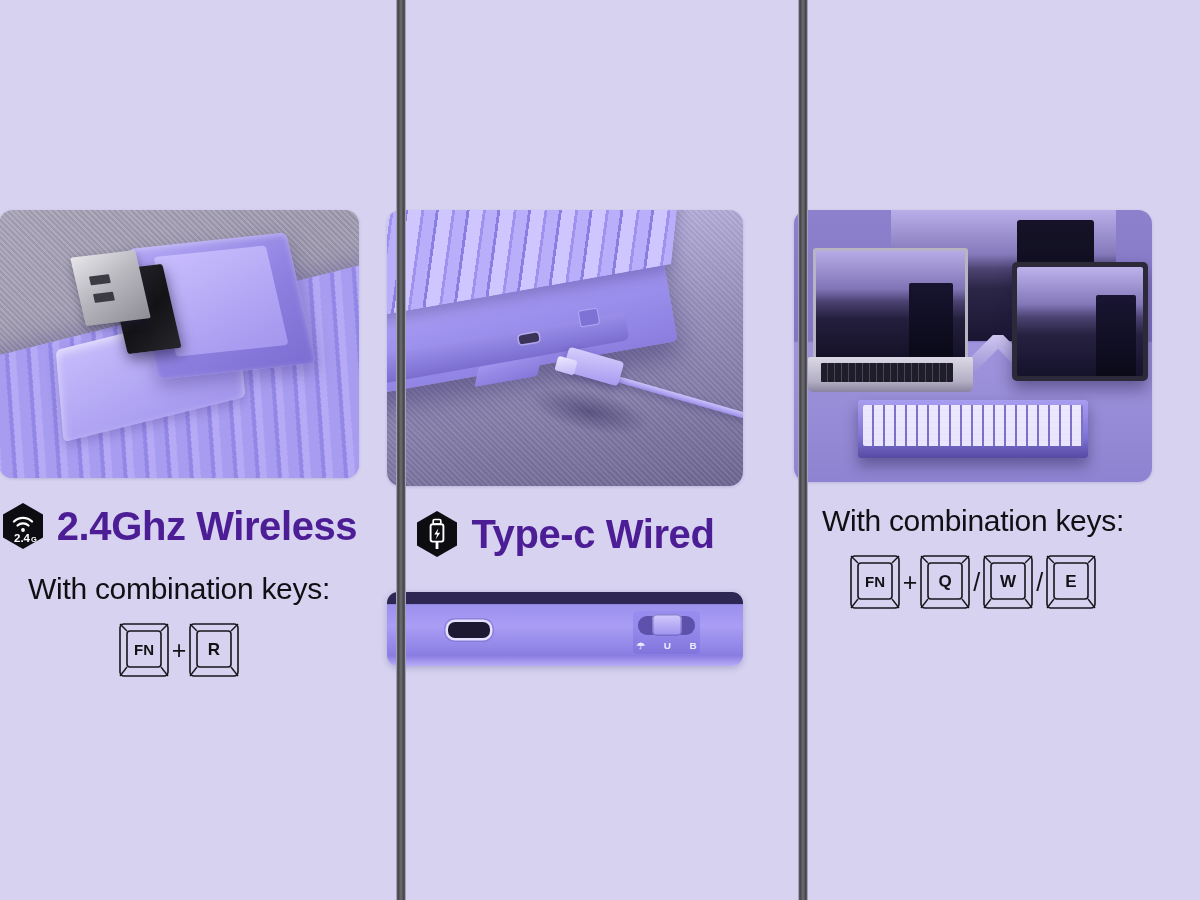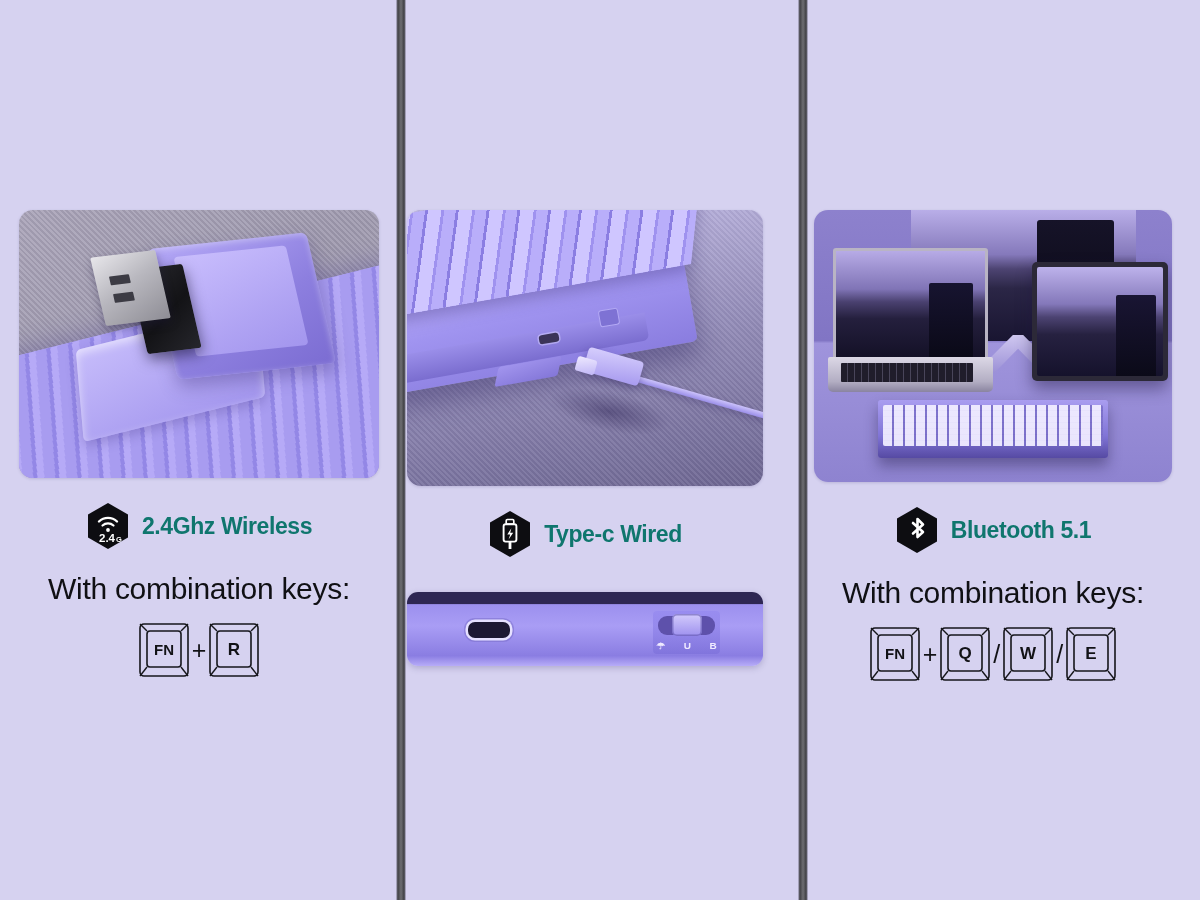--- a/index.html
+++ b/index.html
@@ -36,21 +36,21 @@
 
   
   .panel {
     position: relative;
     height: 100%;
     box-sizing: border-box;
     display: flex;
     flex-direction: column;
     align-items: center;
   }
-  .panel-1 { width: 358px; margin-left: 20px; }
+  .panel-1 { width: 358px; }
   .panel-2 { width: 414px; align-items: flex-end; }
   .panel-3 { width: 402px; }
 
   .panel-inner {
     width: 100%;
     padding-top: 210px;
     display: flex;
     flex-direction: column;
     align-items: center;
   }
@@ -365,23 +365,23 @@
     margin-top: 24px;
     height: 48px;
   }
   .hexicon {
     width: 44px;
     height: 48px;
     flex: 0 0 auto;
     display: block;
   }
   .title-text {
-    font-size: 23px;
+    font-size: 40px;
     font-weight: 700;
-    color: #0f766e;
+    color: #4c1d95;
     letter-spacing: -0.4px;
     white-space: nowrap;
     line-height: 1;
   }
 
   
   .combo-label {
     font-size: 30px;
     color: #101014;
     letter-spacing: -0.3px;
@@ -580,27 +580,20 @@
           <div class="ph3-laptop-screen"></div>
           <div class="ph3-laptop-base"></div>
           <div class="ph3-laptop-keys"></div>
         </div>
         <div class="ph3-tablet">
           <div class="ph3-tablet-img"></div>
         </div>
         <div class="ph3-kb"></div>
       </div>
 
-      <div class="title-row">
-        <svg class="hexicon" viewBox="0 0 44 48">
-          <polygon points="22,1 42,12.5 42,35.5 22,47 2,35.5 2,12.5" fill="#0d0d11"></polygon>
-          <path d="M18 17 L28 26 L22.5 31 L22.5 13 L28 18.5 L18 27.5" stroke="#ffffff" stroke-width="2.6" fill="none" stroke-linecap="round" stroke-linejoin="round"></path>
-        </svg>
-        <span class="title-text">Bluetooth 5.1</span>
-      </div>
 
       <div class="combo-label">With combination keys:</div>
 
       <div class="keys-row">
         <svg class="keycap" viewBox="0 0 52 56">
           <rect x="2" y="2" width="48" height="52" rx="4" fill="none" stroke="#16161b" stroke-width="1.6"></rect>
           <rect x="9" y="9" width="34" height="36" rx="3" fill="none" stroke="#16161b" stroke-width="1.6"></rect>
           <line x1="2" y1="2" x2="9" y2="9" stroke="#16161b" stroke-width="1.4"></line>
           <line x1="50" y1="2" x2="43" y2="9" stroke="#16161b" stroke-width="1.4"></line>
           <line x1="2" y1="54" x2="9" y2="45" stroke="#16161b" stroke-width="1.4"></line>

